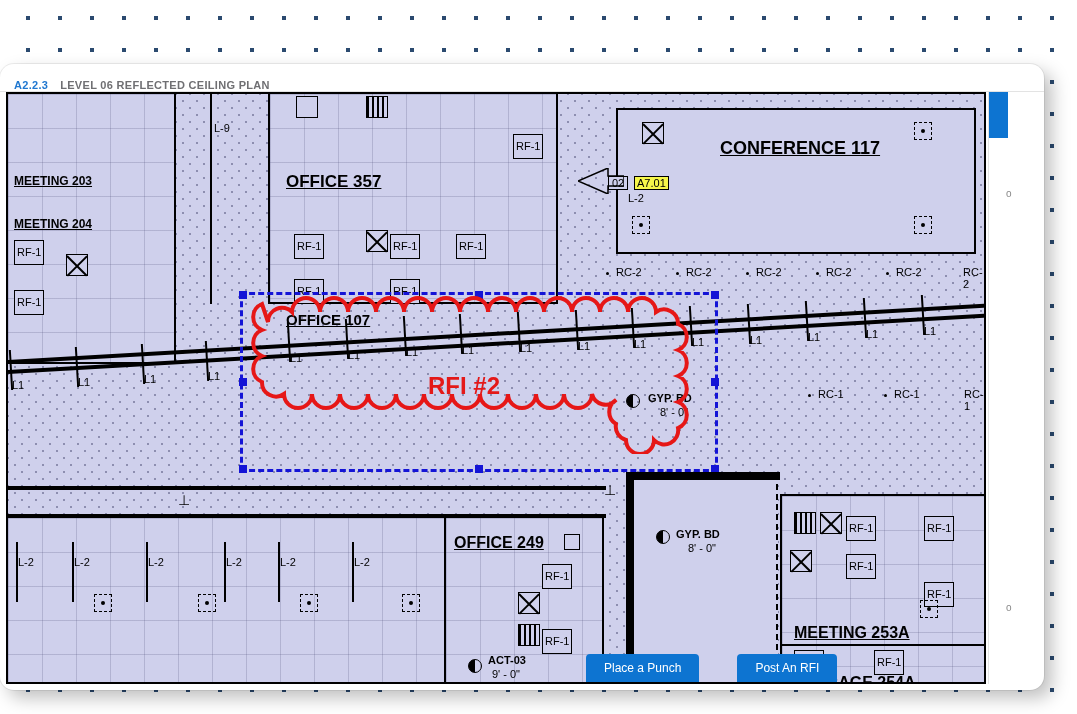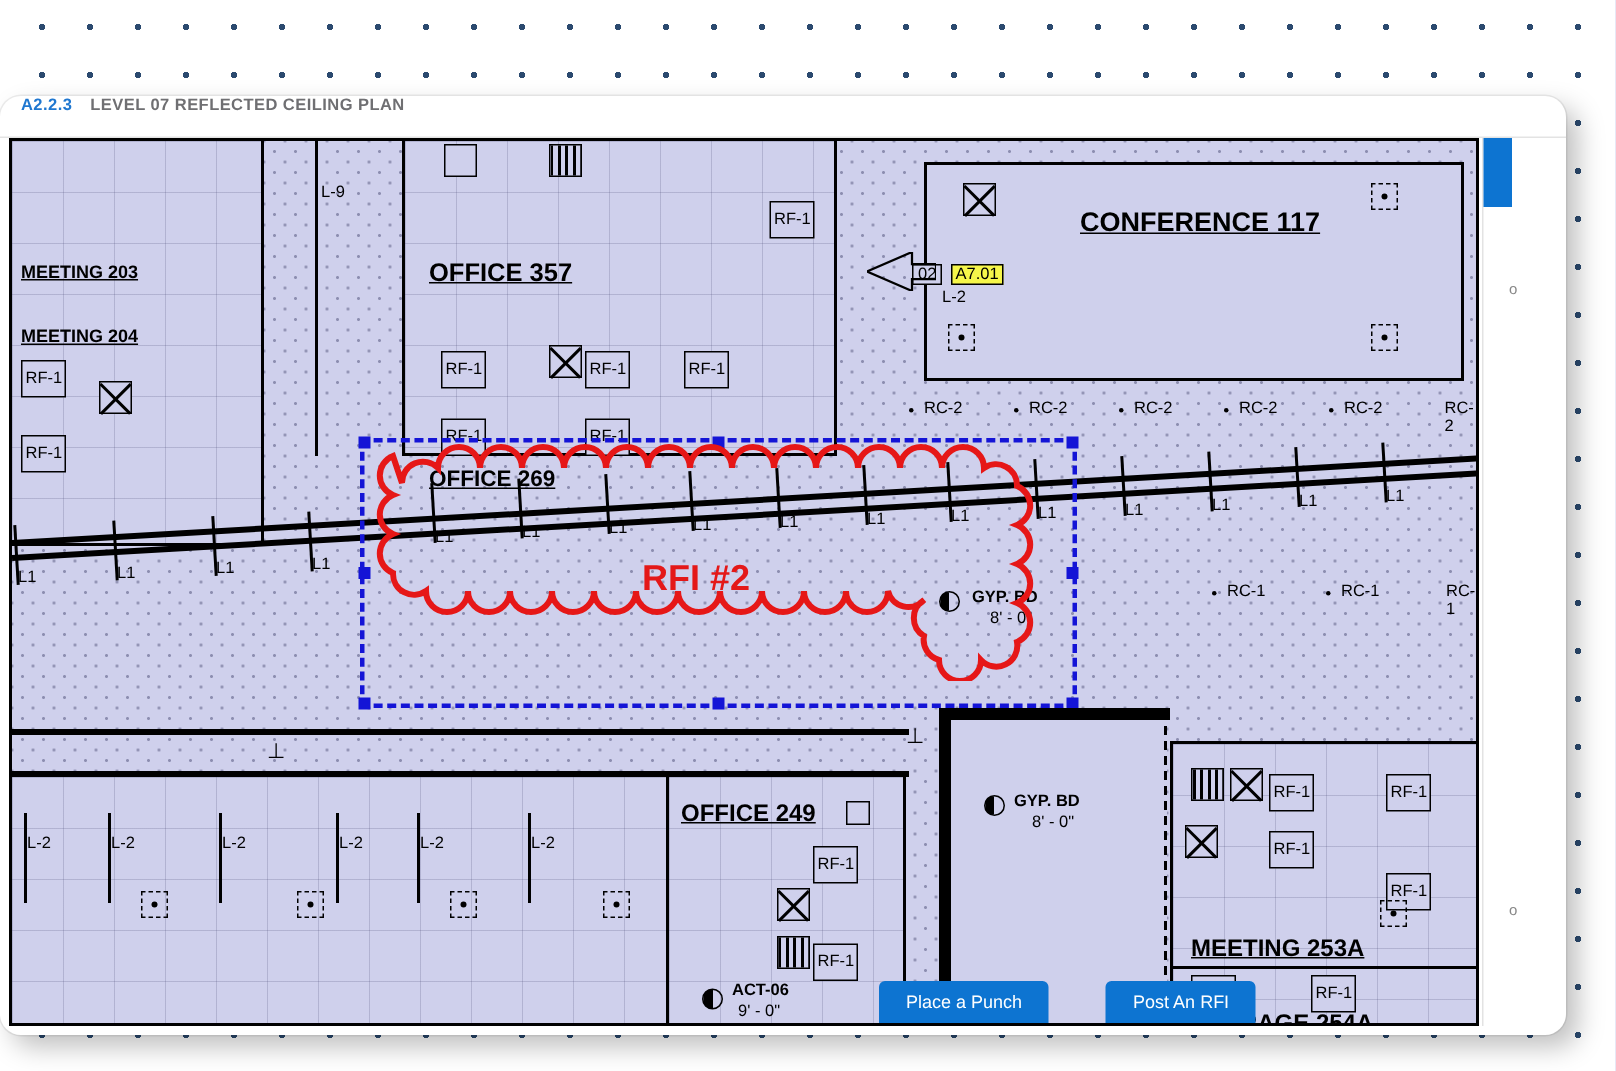--- a/index.html
+++ b/index.html
@@ -26,21 +26,21 @@
     width: 1044px;
     height: 626px;
     background: #fff;
     border-radius: 14px;
     overflow: hidden;
     box-shadow: 8px 8px 18px rgba(0,0,0,.25), 0 0 0 1px rgba(0,0,0,.07);
   }
   .hdr {
     height: 28px;
     display: flex;
-    align-items: flex-start;
+    align-items: flex-end;
     gap: 12px;
     padding: 0 14px;
     border-bottom: 1px solid #e3e3e3;
     font-size: 11px;
     letter-spacing: .3px;
   }
   .hdr .code { color: #1f77d0; font-weight: 600; }
   .hdr .title { color: #6f6f72; font-weight: 600; }
   .plan {
     position: absolute;
@@ -197,21 +197,21 @@
   .vtick { position:absolute; width:2px; background:#000; }
 </style>
 </head>
 <body>
 
 <div class="dot-bg"></div>
 
 <div class="window">
   <div class="hdr">
     <span class="code">A2.2.3</span>
-    <span class="title">LEVEL 07 REFLECTED CEILING PLAN</span>
+    <span class="title">LEVEL 06 REFLECTED CEILING PLAN</span>
   </div>
 
   <div class="rightbar">
     <div class="blue"></div>
     <div class="tinytab" style="top:96px">o</div>
     <div class="tinytab" style="top:510px">o</div>
   </div>
 
   <div class="plan speckle">
 
@@ -229,21 +229,21 @@
     <div class="room-label" style="left:278px; top:78px; font-size:17px;">OFFICE  357</div>
     <div class="sq" style="left:288px; top:2px; width:22px;height:22px;"></div>
     <div class="sq" style="left:358px; top:2px; width:22px;height:22px; background-image:repeating-linear-gradient(90deg,#000 0 2px,transparent 2px 5px);"></div>
     <div class="sq x" style="left:358px; top:136px; width:22px;height:22px;"></div>
     <div class="tag" style="left:286px; top:140px;">RF-1</div>
     <div class="tag" style="left:382px; top:140px;">RF-1</div>
     <div class="tag" style="left:448px; top:140px;">RF-1</div>
     <div class="tag" style="left:286px; top:185px;">RF-1</div>
     <div class="tag" style="left:382px; top:185px;">RF-1</div>
     <div class="tag" style="left:505px; top:40px;">RF-1</div>
-    <div class="room-label" style="left:278px; top:217px; font-size:15px;">OFFICE  269</div>
+    <div class="room-label" style="left:278px; top:217px; font-size:15px;">OFFICE  107</div>
 
     <div class="room" style="left:608px; top:14px; width:360px; height:146px; background:#cfd0ec;"></div>
     <div class="room-label" style="left:712px; top:44px; font-size:18px;">CONFERENCE  117</div>
     <div class="sq x" style="left:634px; top:28px; width:22px;height:22px;"></div>
     <div class="rc" style="left:906px; top:28px;"></div>
     <div class="rc" style="left:624px; top:122px;"></div>
     <div class="rc" style="left:906px; top:122px;"></div>
 
     <div class="smalltxt" style="left:600px; top:82px; border:1px solid #000; padding:0 3px; background:#cfd0ec;">02</div>
     <div class="highlight" style="left:626px; top:82px;">A7.01</div>
@@ -362,21 +362,21 @@
     <div class="rc" style="left:394px; top:500px;"></div>
 
     <div class="room inner" style="left:436px; top:422px; width:160px; height:180px;"></div>
     <div class="room-label" style="left:446px; top:440px; font-size:16px;">OFFICE  249</div>
     <div class="sq" style="left:556px; top:440px; width:16px;height:16px;"></div>
     <div class="tag" style="left:534px; top:470px;">RF-1</div>
     <div class="sq x" style="left:510px; top:498px; width:22px;height:22px;"></div>
     <div class="sq" style="left:510px; top:530px; width:22px;height:22px; background-image:repeating-linear-gradient(90deg,#000 0 2px,transparent 2px 5px);"></div>
     <div class="tag" style="left:534px; top:535px;">RF-1</div>
     <div class="halfcircle" style="left:460px; top:565px;"></div>
-    <div class="smalltxt" style="left:480px; top:560px; font-weight:700;">ACT-06</div>
+    <div class="smalltxt" style="left:480px; top:560px; font-weight:700;">ACT-03</div>
     <div class="smalltxt" style="left:484px; top:574px;">9' - 0"</div>
 
     <div class="dash-outline" style="left:620px; top:380px; width:150px; height:216px; background:#cfd0ec;"></div>
     <div class="room" style="left:618px; top:378px; width:154px; height:8px; background:#000; border:none;"></div>
     <div class="room" style="left:618px; top:378px; width:8px; height:220px; background:#000; border:none;"></div>
     <div class="halfcircle" style="left:648px; top:436px;"></div>
     <div class="gypbd" style="left:668px; top:434px;">GYP. BD</div>
     <div class="smalltxt" style="left:680px; top:448px;">8' - 0"</div>
 
     <div class="room inner" style="left:772px; top:400px; width:210px; height:200px;"></div>

